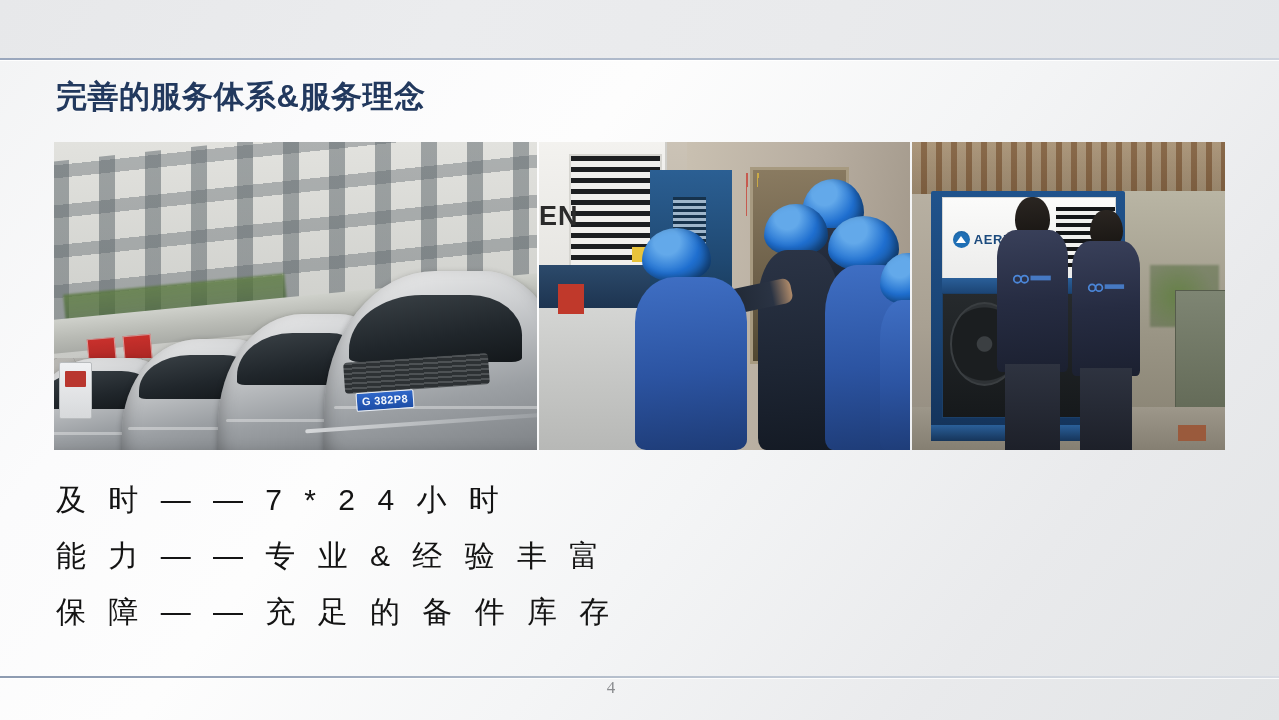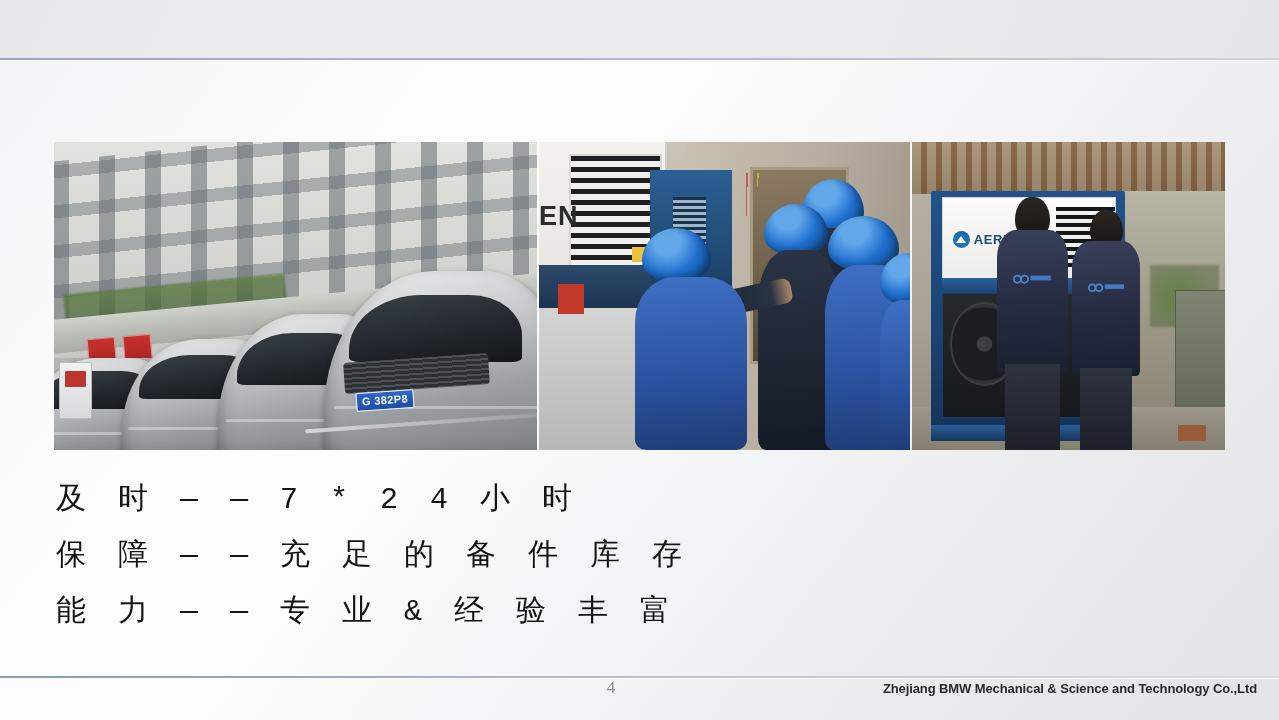--- a/index.html
+++ b/index.html
@@ -422,21 +422,21 @@
     position: absolute;
     left: 56px; top: 472px;
     width: 700px;
   }
   .body-line {
     font-size: 30px;
     color: #141414;
     letter-spacing: 7px;
     line-height: 56px;
     white-space: nowrap;
-    font-family: Liberation Mono, monospace;
+    font-family: Liberation Sans, sans-serif;
   }
 
   
   .footer-rule {
     position: absolute;
     left: 0; top: 676px;
     width: 1279px; height: 2px;
     background: linear-gradient(90deg,
       #8d9bb1 0%, #9aa6ba 22%, #b0bac8 42%, #c2cad6 62%, #ced4dd 82%, #d8dce3 100%);
   }
@@ -469,20 +469,21 @@
 </head>
 <body>
 
 <div id="slide">
 
   <div class="top-band"></div>
   <div class="top-rule"></div>
   <div class="top-rule-hi"></div>
 
 
+  <div class="title">完善的服务体系&amp;服务理念</div>
 
   <div class="photos">
 
     <div class="photo photo-1">
       <div class="ph-layer p1-sky"></div>
       <div class="ph-layer p1-building"></div>
       <div class="ph-layer p1-windows"></div>
       <div class="ph-layer p1-greenery"></div>
       <div class="ph-layer p1-ledge"></div>
       <div class="ph-layer p1-signs">
@@ -597,22 +598,21 @@
           </div>
         </div>
         <div class="legs"></div>
       </div>
     </div>
 
   </div>
 
   <div class="body-lines">
     <div class="body-line">及 时 — — 7 * 2 4 小 时</div>
+    <div class="body-line">能 力 — — 专 业 &amp; 经 验 丰 富</div>
     <div class="body-line">保 障 — — 充 足 的 备 件 库 存</div>
-    <div class="body-line">能 力 — — 专 业 &amp; 经 验 丰 富</div>
   </div>
 
   <div class="footer-rule"></div>
   <div class="footer-rule-hi"></div>
   <div class="page-number">4</div>
-  <div class="footer-company">Zhejiang BMW Mechanical &amp; Science and Technology Co.,Ltd</div>
 
 </div>
 
 </body></html>

